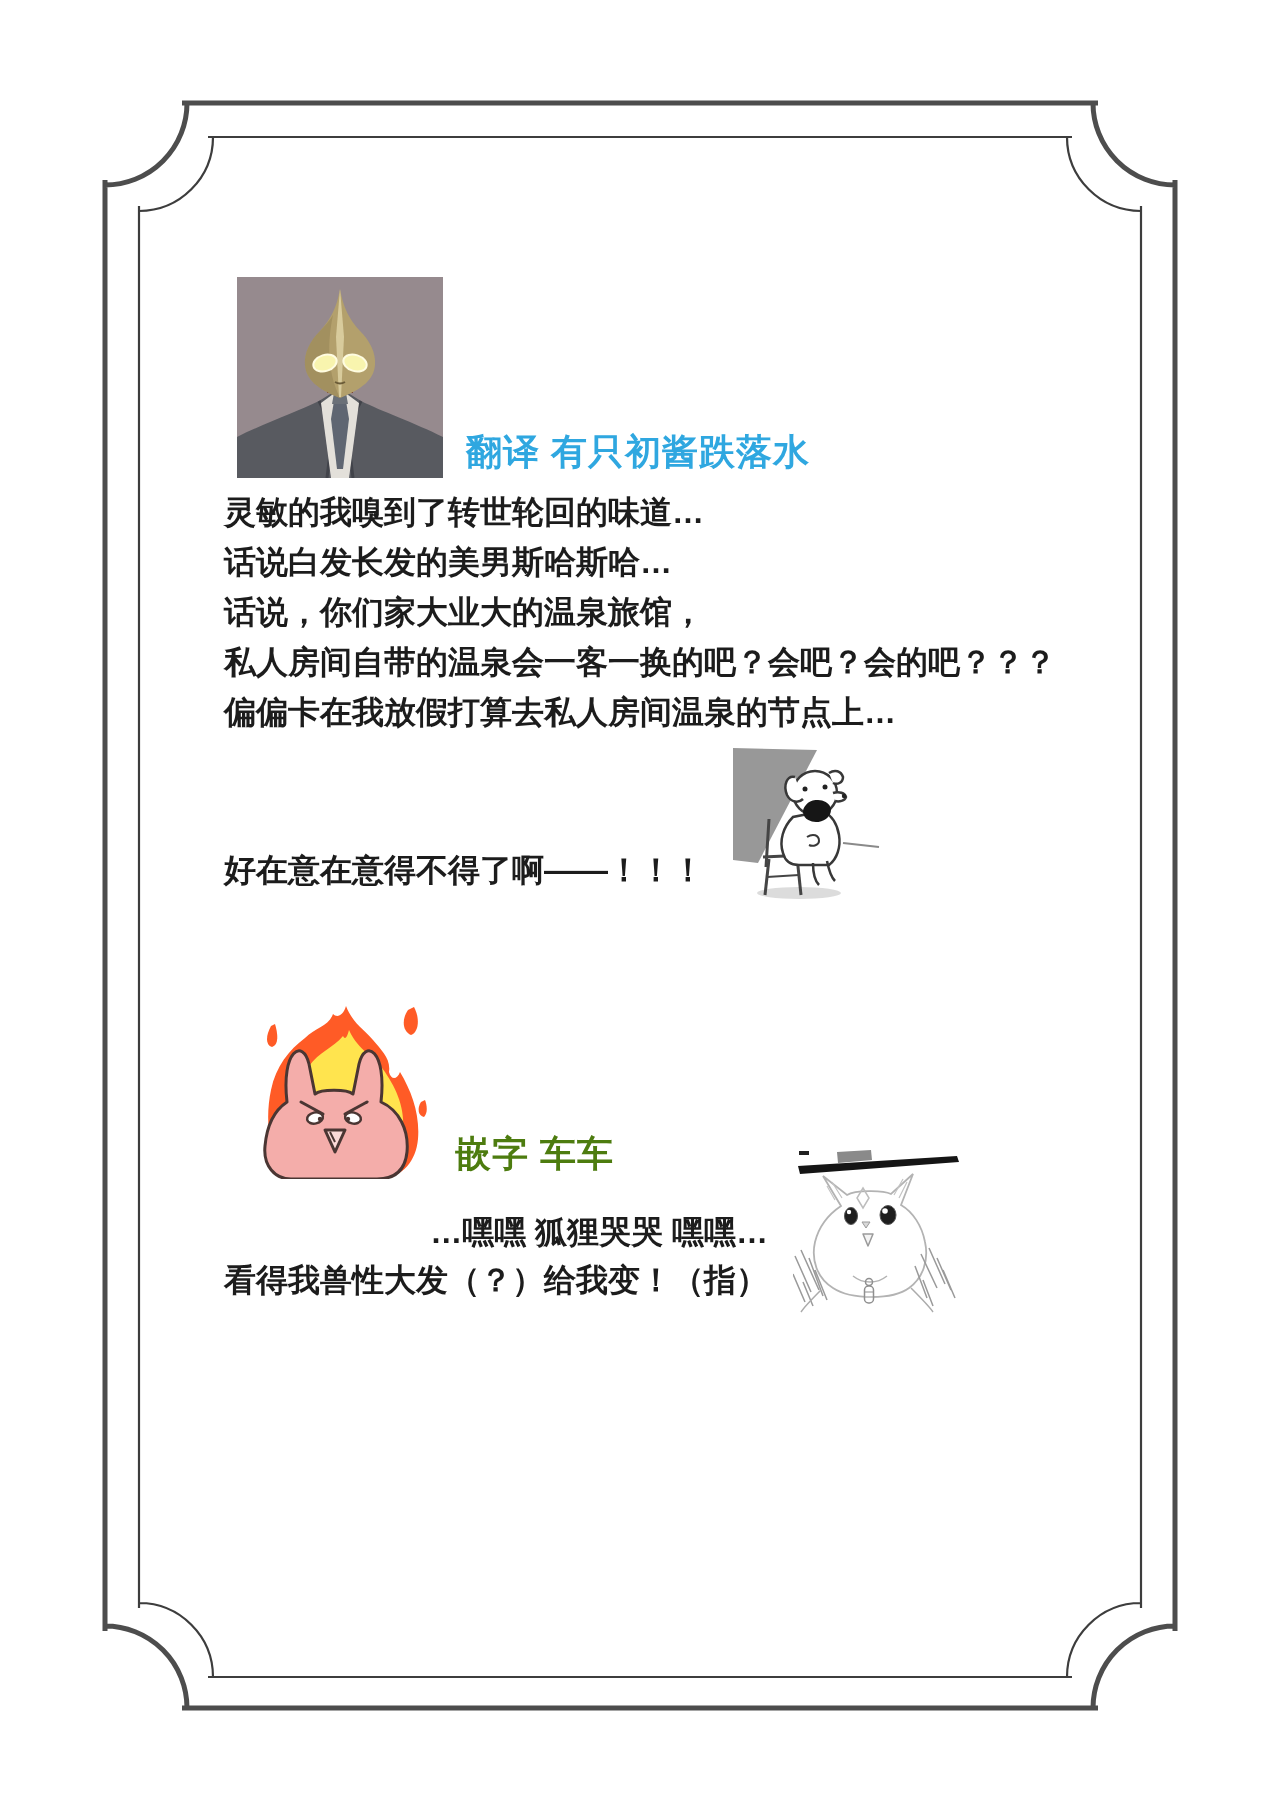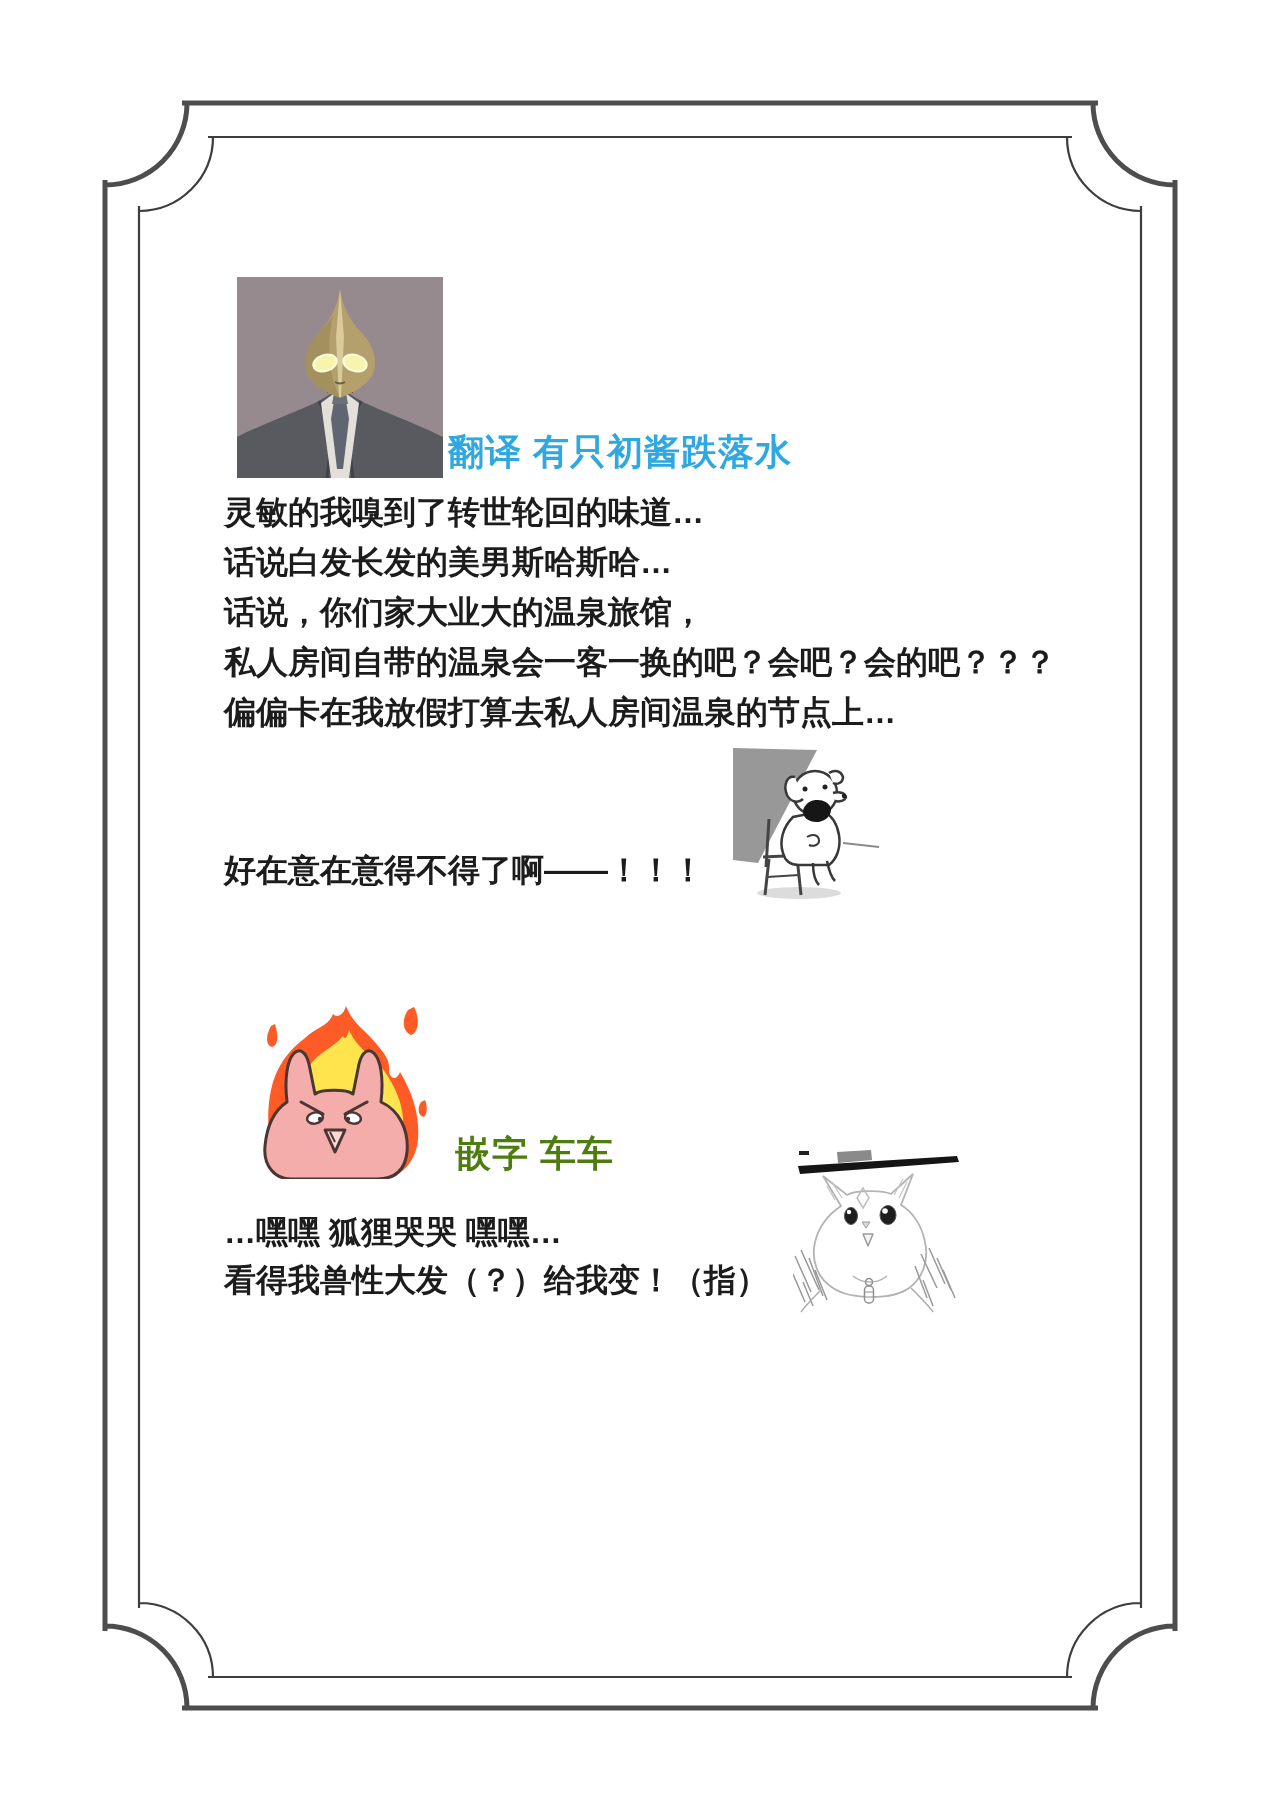--- a/index.html
+++ b/index.html
@@ -14,21 +14,21 @@
   #frame-svg{left:0;top:0;width:1280px;height:1819px;pointer-events:none;}
   .credit-title{
     font-size:36px;font-weight:bold;letter-spacing:1px;white-space:nowrap;
   }
   .credit-title.blue{color:#2FA7E0;}
   .credit-title.pink{color:#4d7c0f;}
   .comment{
     color:#1c1c1c;font-size:32px;font-weight:bold;line-height:50px;white-space:nowrap;
   }
   .comment-line{height:50px;}
-  .comment2 .comment-line{height:48px;line-height:48px;}
+  .comment2 .comment-line{height:48px;line-height:48px;text-align:right;}
   .shout{
     color:#1c1c1c;font-size:32px;font-weight:bold;white-space:nowrap;line-height:50px;
   }
 </style>
 </head>
 <body>
 
 <div id="page">
 
   <svg id="frame-svg" class="abs" viewBox="0 0 1280 1819" xmlns="http://www.w3.org/2000/svg">
@@ -53,21 +53,21 @@
     <path d="M97,116 L109,116 L111,127 L95,127 Z" fill="#6a7078"></path>
     <path d="M90,116 L116,116 L113,82 L93,82 Z" fill="#6e2824"></path>
     <path d="M103,12 C99,34 92,44 83,54 C73,64 67,76 68,88 C69,102 80,112 103,121 C126,112 137,102 138,88 C139,76 133,64 123,54 C114,44 107,34 103,12 Z" fill="#b3a06c"></path>
     <path d="M103,121 C80,112 69,102 68,88 C67,76 73,64 83,54 C88,49 93,43 96,38 C91,62 89,92 103,121 Z" fill="#8f7d50" opacity="0.45"></path>
     <path d="M103,12 L107,60 L104,120 L102,120 L99,60 Z" fill="#d8cb9c"></path>
     <ellipse cx="88" cy="86" rx="12" ry="8" fill="#f8f4ae" stroke="#fffce0" stroke-width="2" transform="rotate(-18 88 86)"></ellipse>
     <ellipse cx="118" cy="86" rx="12" ry="8" fill="#f8f4ae" stroke="#fffce0" stroke-width="2" transform="rotate(18 118 86)"></ellipse>
     <path d="M98,105 Q103,108 108,105" stroke="#6b5c38" stroke-width="2" fill="none"></path>
   </svg>
 
-  <div class="abs credit-title blue" style="left:448px;top:428px">翻译 有只初酱跌落水</div>
+  <div class="abs credit-title blue" style="left:466px;top:428px">翻译 有只初酱跌落水</div>
 
   <div class="abs shout" style="left:224px;top:845px">好在意在意得不得了啊——！！！</div>
 
   <div class="abs comment" style="left:224px;top:487px">
     <div class="comment-line">灵敏的我嗅到了转世轮回的味道…</div>
     <div class="comment-line">话说白发长发的美男斯哈斯哈…</div>
     <div class="comment-line">话说，你们家大业大的温泉旅馆，</div>
     <div class="comment-line">私人房间自带的温泉会一客一换的吧？会吧？会的吧？？？</div>
     <div class="comment-line">偏偏卡在我放假打算去私人房间温泉的节点上…</div>
   </div>

